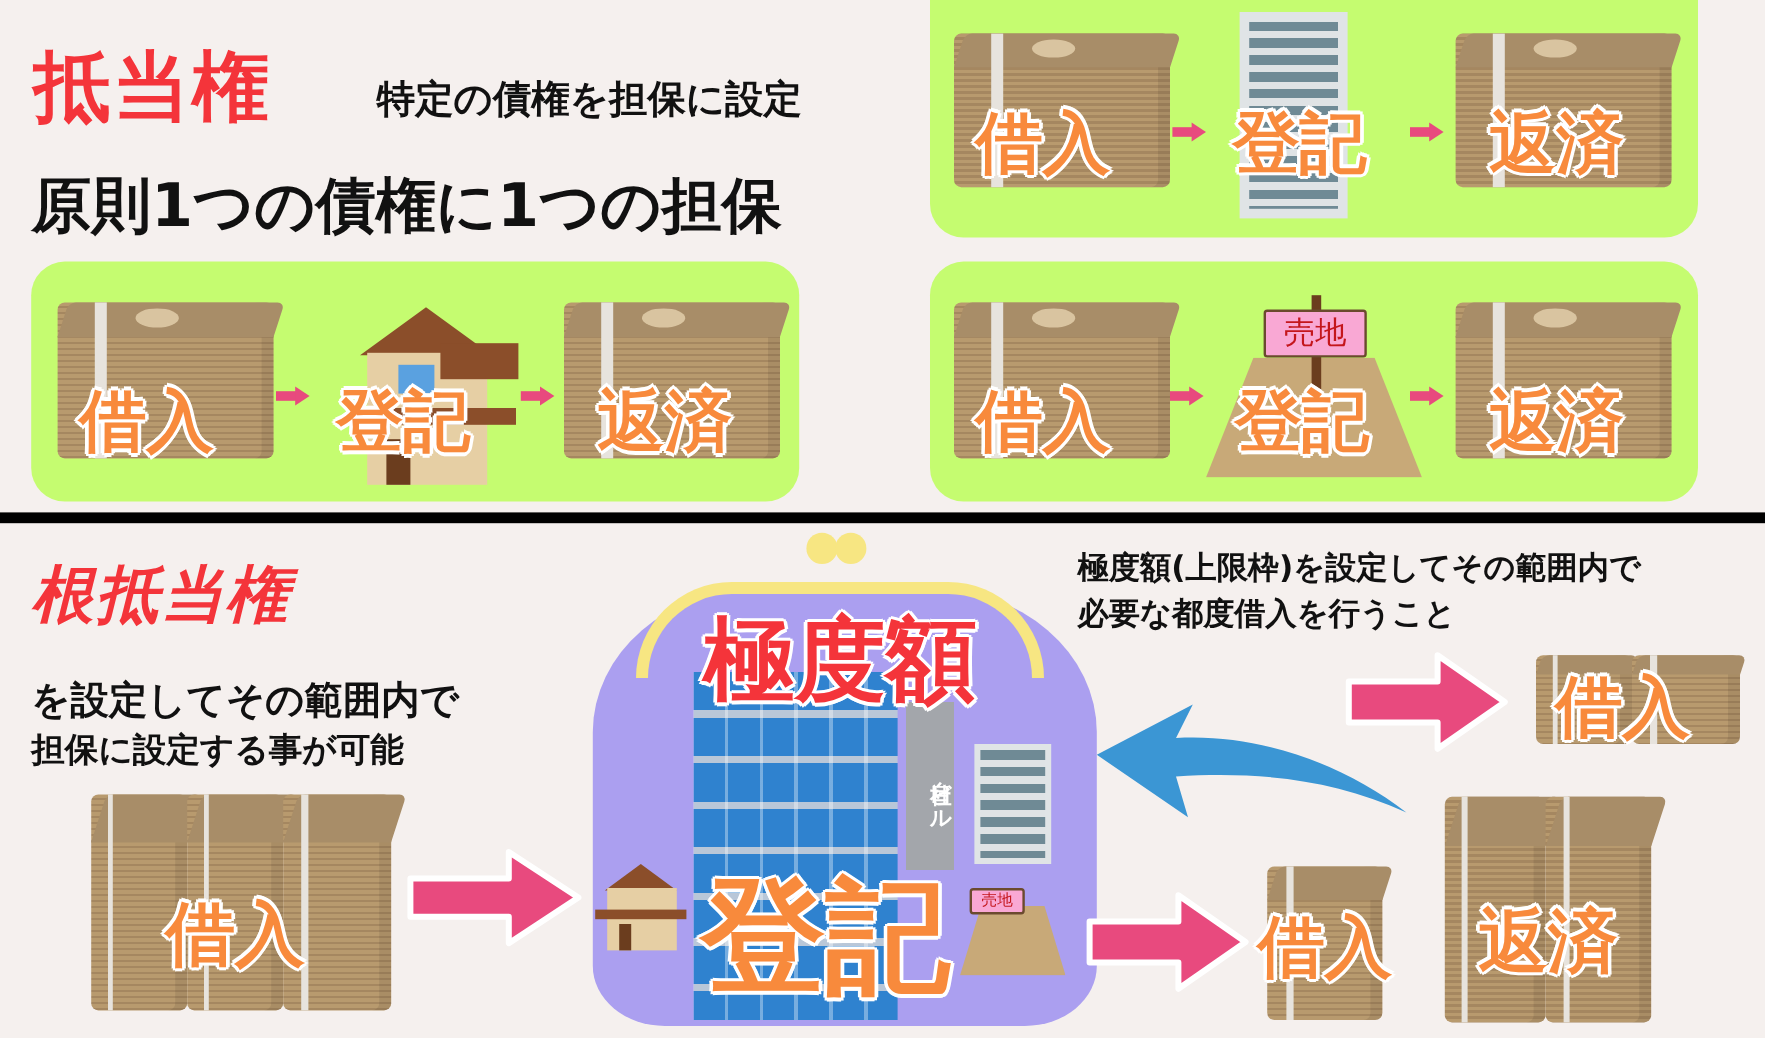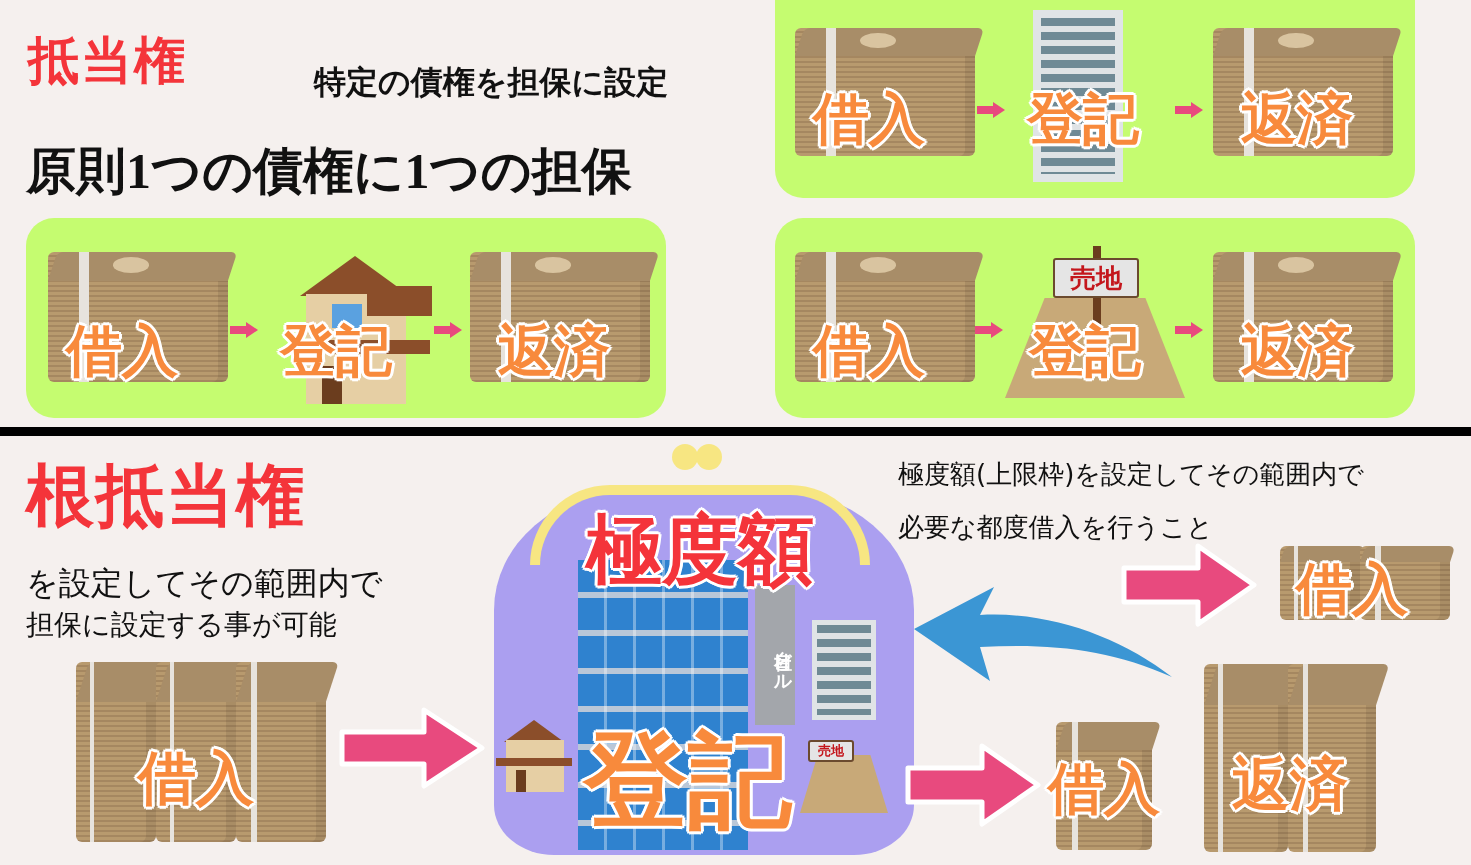--- a/index.html
+++ b/index.html
@@ -1,20 +1,20 @@
 <!DOCTYPE html>
 <html><head>
 <meta charset="utf-8">
 <style>
   * { box-sizing: border-box; margin: 0; padding: 0; }
   html, body { width: 1471px; height: 865px; overflow: hidden; }
   body { background: #f5f0ee; font-family: "DejaVu Sans", "Liberation Sans", sans-serif; position: relative; }
   .abs { position: absolute; }
   .title-red { color: #f4343a; font-weight: 900; letter-spacing: 2px; }
-  .black-text { color: #111; font-weight: 900; font-family: Liberation Serif, serif; }
+  .black-text { color: #111; font-weight: 900; }
   .panel { position: absolute; background: #c5fc70; border-radius: 28px; }
   .stack {
     position: absolute;
     background: repeating-linear-gradient(180deg, #b89a6e 0px, #b89a6e 3px, #a58760 3px, #a58760 5px);
     border-radius: 6px;
     box-shadow: inset -10px 0 0 rgba(0,0,0,0.08);
   }
   .stack::before {
     content: ""; position: absolute; left: 0; right: 0; top: 0; height: 22%;
     background: #a88d68; border-radius: 6px 6px 0 0;
@@ -61,31 +61,31 @@
   .office-bldg::after {
     content:""; position:absolute; inset:0;
     background: repeating-linear-gradient(90deg, transparent 0 26px, rgba(255,255,255,0.35) 26px 29px);
   }
   .sign-vertical {
     position:absolute; left:755px; top:585px; width:40px; height:140px; background:#a3a6ab;
     color:#fff; font-size:18px; font-weight:bold; writing-mode: vertical-rl; text-align:center;
     padding-top:10px; letter-spacing:2px;
   }
   .blue-arrow { position:absolute; left:910px; top:585px; z-index:3; }
-  .text-desc { position:absolute; color:#111; font-weight:400; font-size:26px; line-height:36px;text-align:center; }
+  .text-desc { position:absolute; color:#111; font-weight:700; font-size:26px; line-height:36px;text-align:center; }
   .sale-sign {
-    position:absolute; background:#e5e5e5; border:2px solid #6b4a2e; border-radius:3px;
-    color:#c4161c; font-weight:700; text-align:center; z-index:4;
+    position:absolute; background:#f9a8d4; border:2px solid #6b4a2e; border-radius:3px;
+    color:#c4161c; font-weight:400; text-align:center; z-index:4;
   }
   .land { position:absolute; background:#c8a978; }
 </style>
 </head>
 <body>
 
-<div class="abs title-red" style="left:28px;top:16px;font-size:51px;line-height:90px;">抵当権</div>
+<div class="abs title-red" style="left:28px;top:28px;font-size:64px;line-height:90px;">抵当権</div>
 <div class="abs black-text" style="left:314px;top:60px;font-size:32px;line-height:44px;">特定の債権を担保に設定</div>
 <div class="abs black-text" style="left:26px;top:136px;font-size:50px;line-height:70px;">原則1つの債権に1つの担保</div>
 
 <div class="panel" style="left:775px;top:0px;width:640px;height:198px;border-radius:0 0 28px 28px;">
   <div class="stack" style="left:20px;top:28px;width:180px;height:128px;">
       <div class="oval"></div>
     </div>
   <div class="lbl" style="left:38px;top:82px;font-size:56px;">借入</div>
   <div class="arrow-small" style="left:202px;top:102px;"></div>
   <div class="tower" style="left:258px;top:10px;width:90px;height:172px;">
@@ -133,26 +133,26 @@
   <div class="lbl" style="left:254px;top:96px;font-size:56px;">登記</div>
   <div class="arrow-small" style="left:400px;top:104px;"></div>
   <div class="stack" style="left:438px;top:34px;width:180px;height:130px;">
       <div class="oval"></div>
     </div>
   <div class="lbl" style="left:466px;top:96px;font-size:56px;">返済</div>
 </div>
 
 <div class="divider"></div>
 
-<div class="abs title-red" style="left:26px;top:448px;font-size:68px;line-height:96px;">根抵当権</div>
+<div class="abs title-red" style="left:26px;top:448px;font-size:52px;line-height:96px;font-style:italic;">根抵当権</div>
 <div class="text-desc" style="left:26px;top:562px;font-size:32px;line-height:42px;">を設定してその範囲内で</div>
 <div class="text-desc" style="left:26px;top:604px;font-size:28px;line-height:42px;">担保に設定する事が可能</div>
 
 <div class="text-desc" style="left:898px;top:456px;">極度額(上限枠)を設定してその範囲内で</div>
-<div class="text-desc" style="left:898px;top:494px;margin-top:15px;">必要な都度借入を行うこと</div>
+<div class="text-desc" style="left:898px;top:494px;">必要な都度借入を行うこと</div>
 
 <div class="stack" style="left:76px;top:662px;width:80px;height:180px;"></div>
 <div class="stack" style="left:156px;top:662px;width:80px;height:180px;"></div>
 <div class="stack" style="left:236px;top:662px;width:90px;height:180px;"></div>
 <div class="lbl" style="left:138px;top:740px;font-size:58px;">借入</div>
 
 <svg class="big-arrow" style="left:338px;top:706px;" width="150" height="84" viewBox="0 0 150 84">
   <polygon points="4,26 86,26 86,4 144,42 86,80 86,58 4,58" fill="#e84a7e" stroke="#fff" stroke-width="5" stroke-linejoin="round"></polygon>
 </svg>
 

